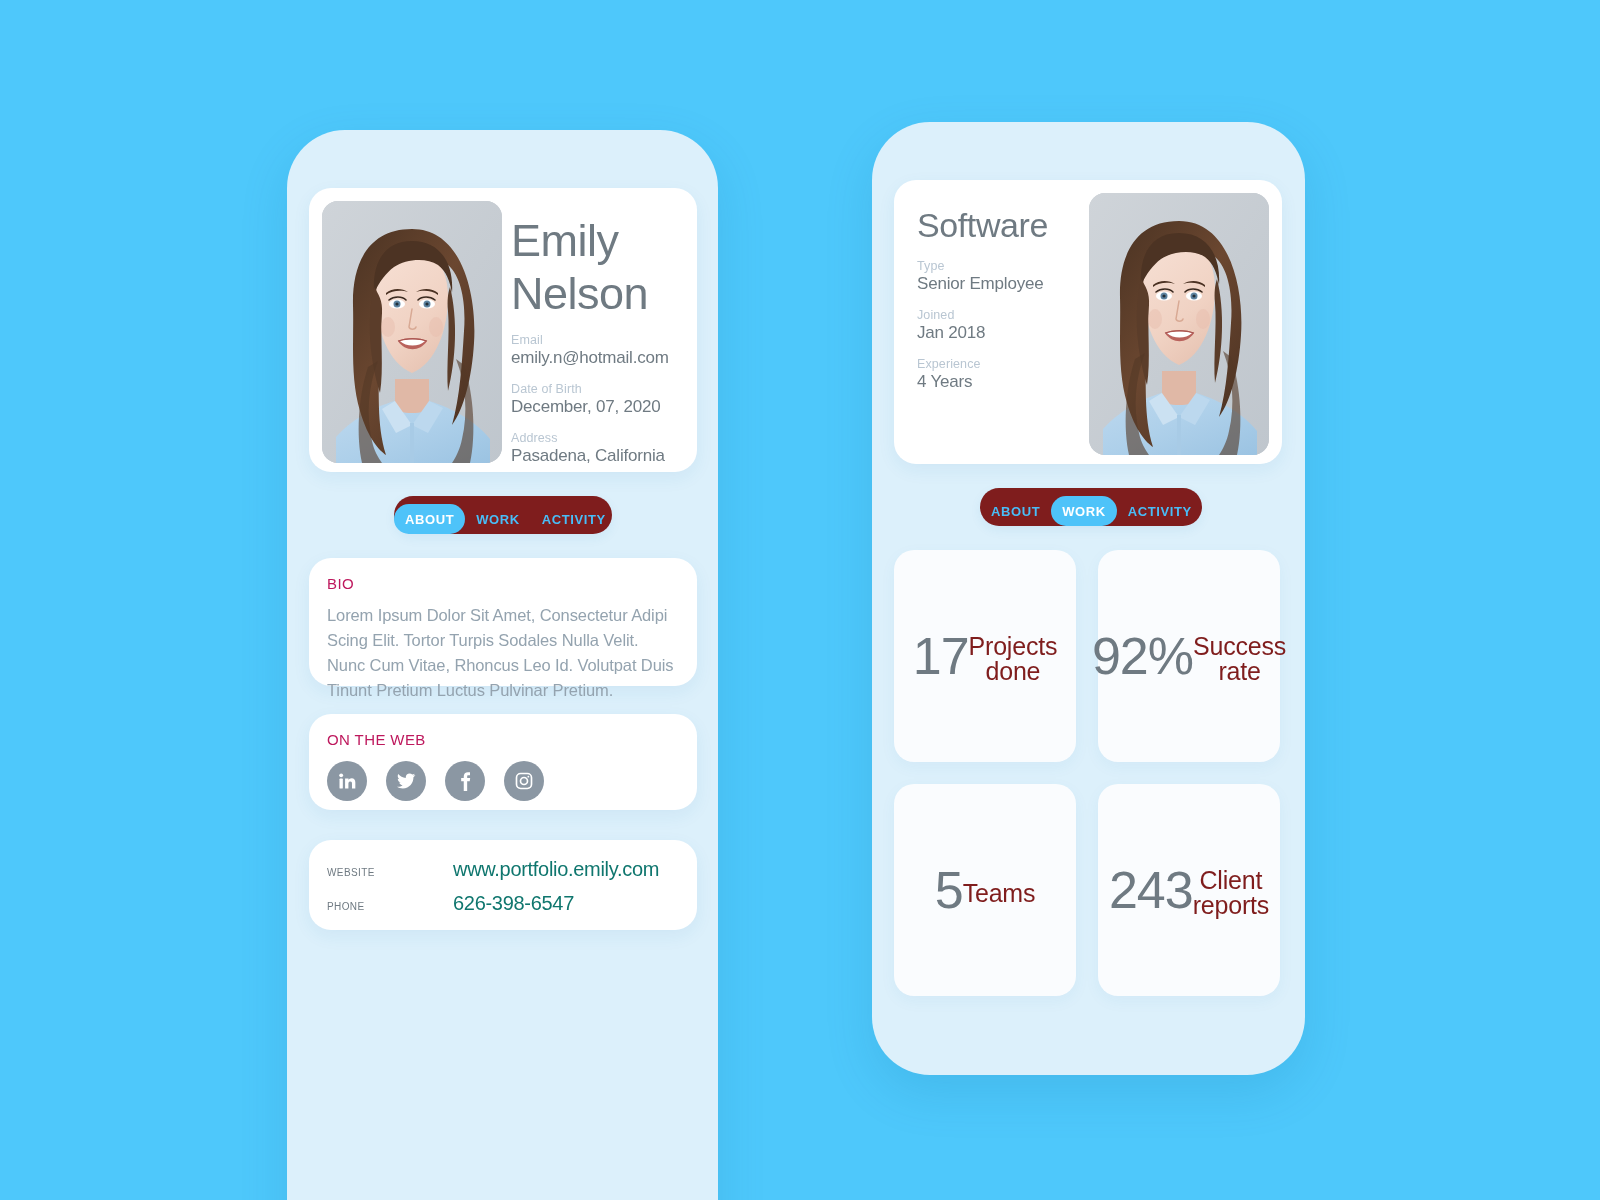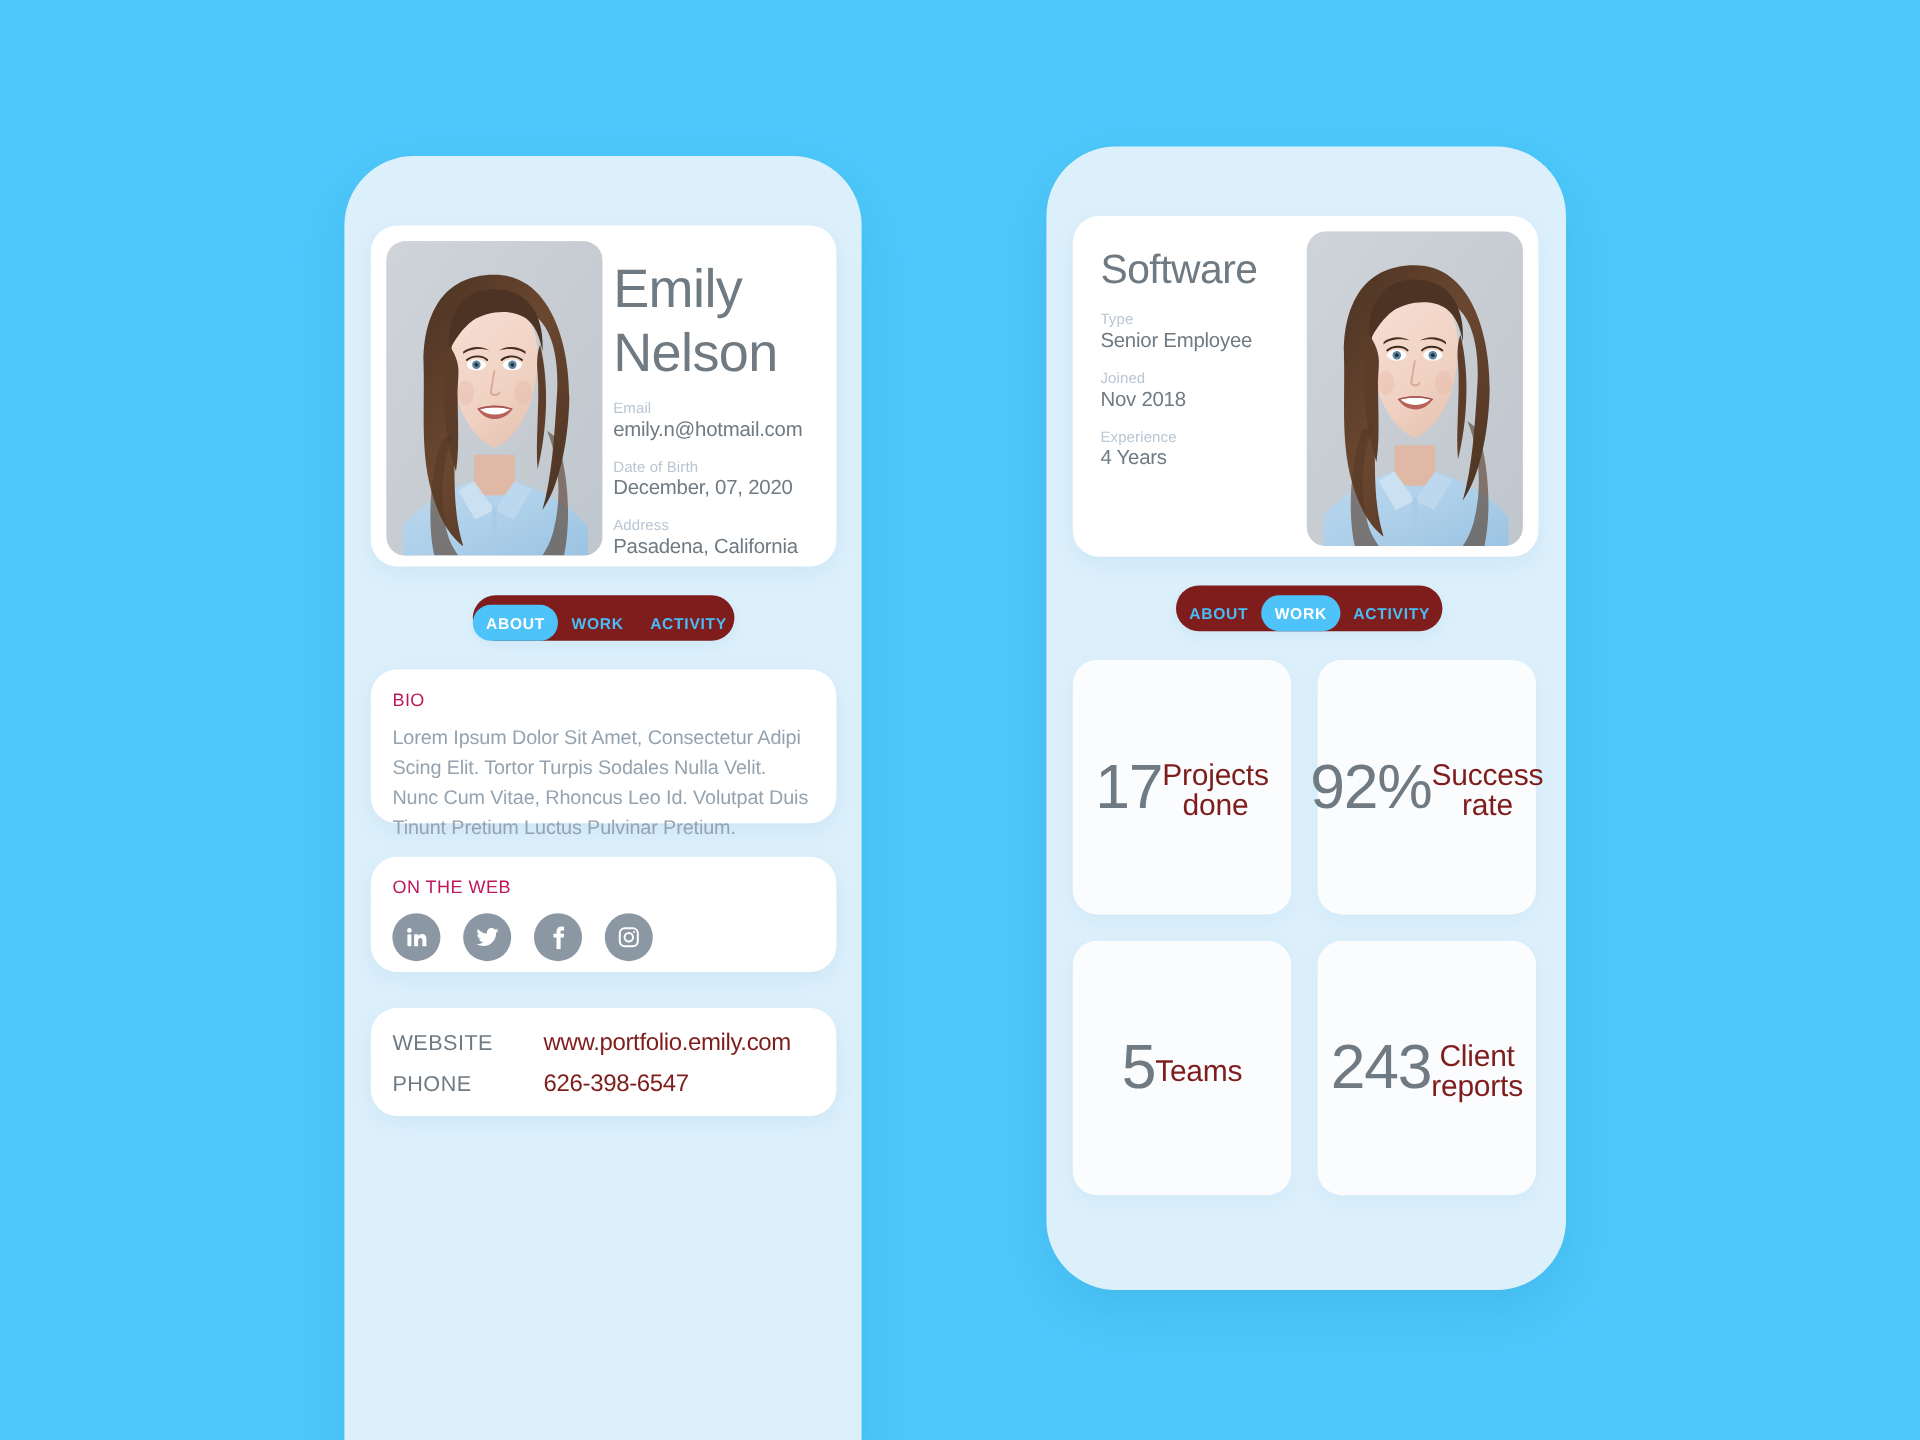--- a/index.html
+++ b/index.html
@@ -94,23 +94,23 @@
   .icon-row{position:absolute;left:18px;top:47px;display:flex;gap:19px;}
   .sicon{
     width:40px;height:40px;border-radius:50%;
     background:#8b97a3;display:flex;align-items:center;justify-content:center;
   }
 
   
   #contact-card{left:22px;top:710px;width:388px;height:90px;}
   .crow{position:absolute;left:18px;display:flex;align-items:baseline;}
   .crow .ck{
-    width:126px;font-size:18px;color:#6f7a82;letter-spacing:.4px;
-  }
-  .crow .cv{font-size:20px;color:#7f1d1d;letter-spacing:-.3px;}
+    width:126px;font-size:10px;color:#6f7a82;letter-spacing:.4px;
+  }
+  .crow .cv{font-size:20px;color:#0f766e;letter-spacing:-.3px;}
 
   
   .stat{
     position:absolute;background:#fafcfe;border-radius:20px;
     display:flex;flex-direction:row;align-items:center;justify-content:center;
     box-shadow:0 5px 16px rgba(30,120,170,.05);
   }
   .stat .num{
     font-size:52px;line-height:56px;color:#6f7a82;
     font-weight:400;letter-spacing:-1px;
@@ -276,21 +276,21 @@
   </div>
 
   <div class="phone" id="phone-right">
 
     <div class="card" id="job-card">
       <div class="jinfo">
         <div class="jtitle">Software</div>
         <div class="flabel">Type</div>
         <div class="fvalue">Senior Employee</div>
         <div class="flabel">Joined</div>
-        <div class="fvalue">Nov 2018</div>
+        <div class="fvalue">Jan 2018</div>
         <div class="flabel">Experience</div>
         <div class="fvalue">4 Years</div>
       </div>
       <div class="photo" id="photo-right">
         <svg width="180" height="262" viewBox="0 0 180 262">
             <use href="#portrait"></use>
           </svg>
       </div>
     </div>
 

